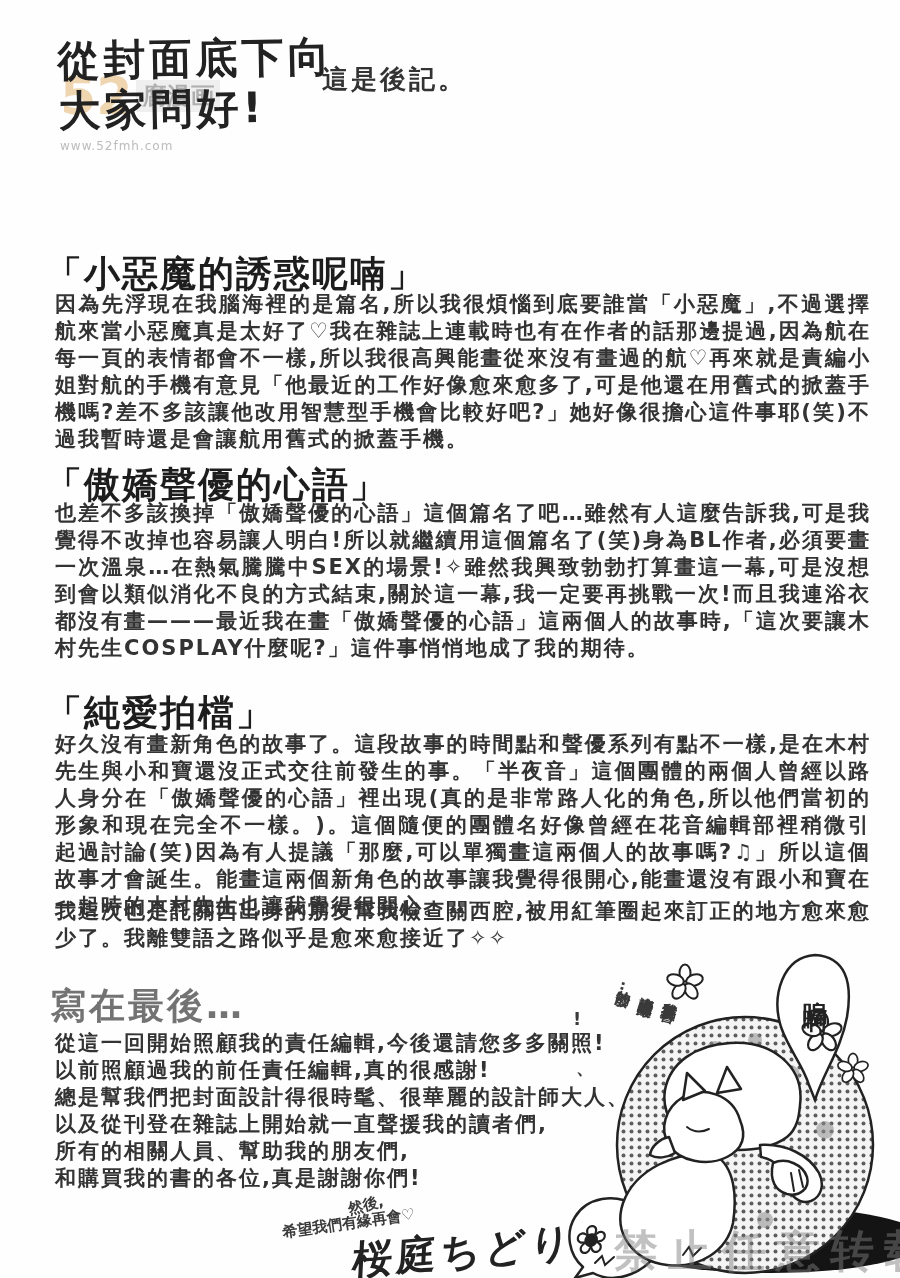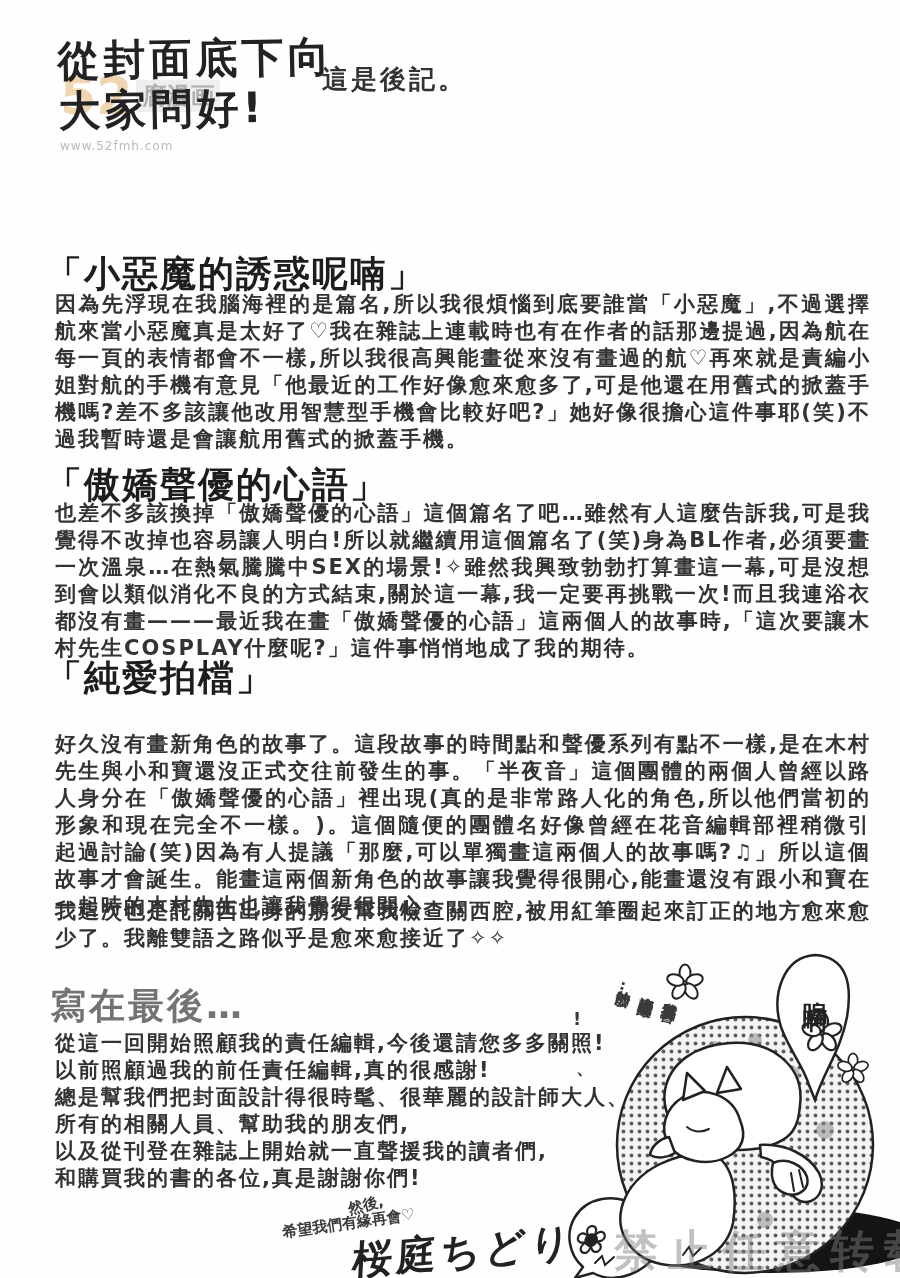--- a/index.html
+++ b/index.html
@@ -65,31 +65,31 @@
 大家問好!</div>
   <div class="abs subtitle" style="left:322px;top:62px;">這是後記。</div>
 
 
   <div class="abs sec-head" style="left:46px;top:250px;">「小惡魔的誘惑呢喃」</div>
   <div class="abs body-text" style="left:55px;top:291px;width:816px;">因為先浮現在我腦海裡的是篇名,所以我很煩惱到底要誰當「小惡魔」,不過選擇航來當小惡魔真是太好了♡我在雜誌上連載時也有在作者的話那邊提過,因為航在每一頁的表情都會不一樣,所以我很高興能畫從來沒有畫過的航♡再來就是責編小姐對航的手機有意見「他最近的工作好像愈來愈多了,可是他還在用舊式的掀蓋手機嗎?差不多該讓他改用智慧型手機會比較好吧?」她好像很擔心這件事耶(笑)不過我暫時還是會讓航用舊式的掀蓋手機。</div>
 
   <div class="abs sec-head" style="left:46px;top:461px;">「傲嬌聲優的心語」</div>
   <div class="abs body-text" style="left:55px;top:500px;width:816px;">也差不多該換掉「傲嬌聲優的心語」這個篇名了吧…雖然有人這麼告訴我,可是我覺得不改掉也容易讓人明白!所以就繼續用這個篇名了(笑)身為BL作者,必須要畫一次溫泉…在熱氣騰騰中SEX的場景!✧雖然我興致勃勃打算畫這一幕,可是沒想到會以類似消化不良的方式結束,關於這一幕,我一定要再挑戰一次!而且我連浴衣都沒有畫———最近我在畫「傲嬌聲優的心語」這兩個人的故事時,「這次要讓木村先生COSPLAY什麼呢?」這件事悄悄地成了我的期待。</div>
 
-  <div class="abs sec-head" style="left:46px;top:654px;">「純愛拍檔」</div>
+  <div class="abs sec-head" style="left:46px;top:689px;">「純愛拍檔」</div>
   <div class="abs body-text" style="left:55px;top:731px;width:816px;">好久沒有畫新角色的故事了。這段故事的時間點和聲優系列有點不一樣,是在木村先生與小和寶還沒正式交往前發生的事。「半夜音」這個團體的兩個人曾經以路人身分在「傲嬌聲優的心語」裡出現(真的是非常路人化的角色,所以他們當初的形象和現在完全不一樣。)。這個隨便的團體名好像曾經在花音編輯部裡稍微引起過討論(笑)因為有人提議「那麼,可以單獨畫這兩個人的故事嗎?♫」所以這個故事才會誕生。能畫這兩個新角色的故事讓我覺得很開心,能畫還沒有跟小和寶在一起時的木村先生也讓我覺得很開心。</div>
   <div class="abs body-text" style="left:55px;top:898px;width:816px;">我這次也是託關西出身的朋友幫我檢查關西腔,被用紅筆圈起來訂正的地方愈來愈少了。我離雙語之路似乎是愈來愈接近了✧✧</div>
 
   <div class="abs sec-head-last" style="left:50px;top:982px;">寫在最後…</div>
   <div class="abs" style="left:55px;top:1030px;width:620px;">
     <div class="final-line">從這一回開始照顧我的責任編輯,今後還請您多多關照!</div>
     <div class="final-line">以前照顧過我的前任責任編輯,真的很感謝!</div>
     <div class="final-line">總是幫我們把封面設計得很時髦、很華麗的設計師大人、</div>
+    <div class="final-line">以及從刊登在雜誌上開始就一直聲援我的讀者們,</div>
     <div class="final-line">所有的相關人員、幫助我的朋友們,</div>
-    <div class="final-line">以及從刊登在雜誌上開始就一直聲援我的讀者們,</div>
     <div class="final-line">和購買我的書的各位,真是謝謝你們!</div>
   </div>
 
   <div class="abs note-line" style="left:348px;top:1196px;transform:rotate(-14deg);">然後,</div>
   <div class="abs note-line" style="left:282px;top:1214px;transform:rotate(-8deg);">希望我們有緣再會♡</div>
   <div class="abs signature" style="left:352px;top:1222px;">桜庭ちどり❀</div>
 
   <svg class="abs illu" viewBox="0 0 335 333">
     <defs>
       <pattern id="ht" width="8" height="8" patternUnits="userSpaceOnUse">

